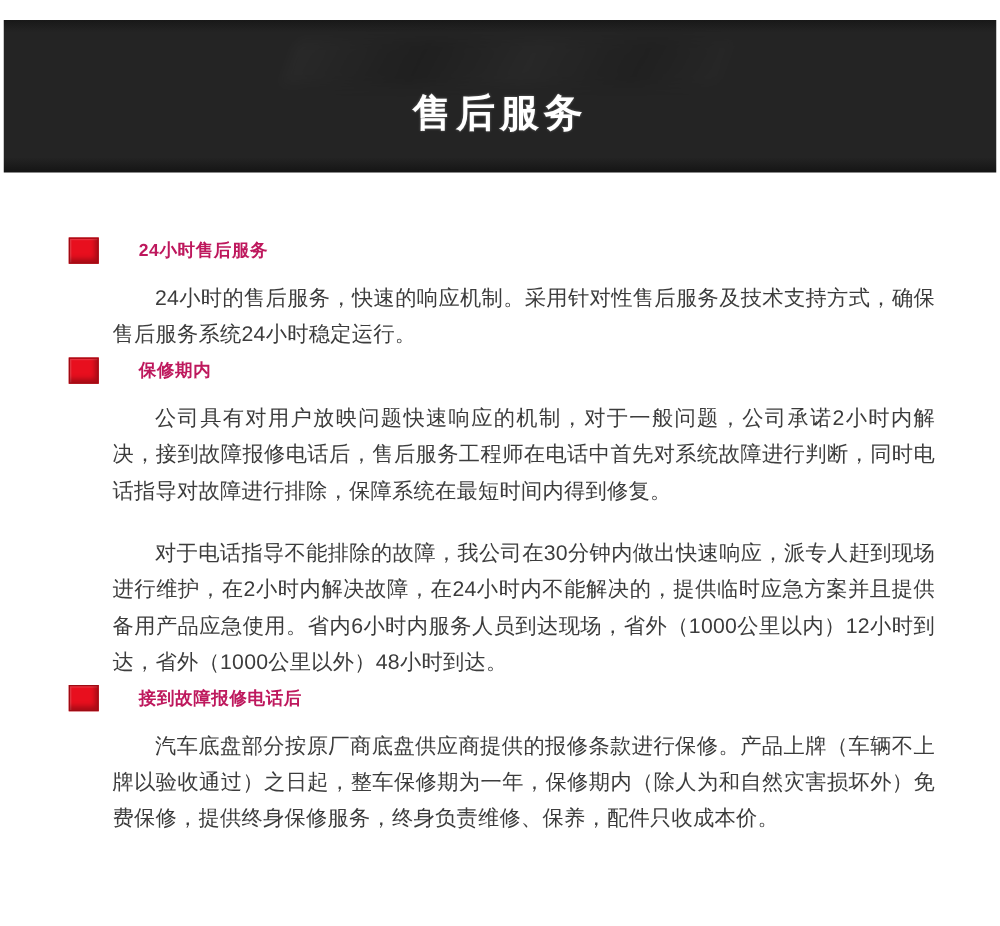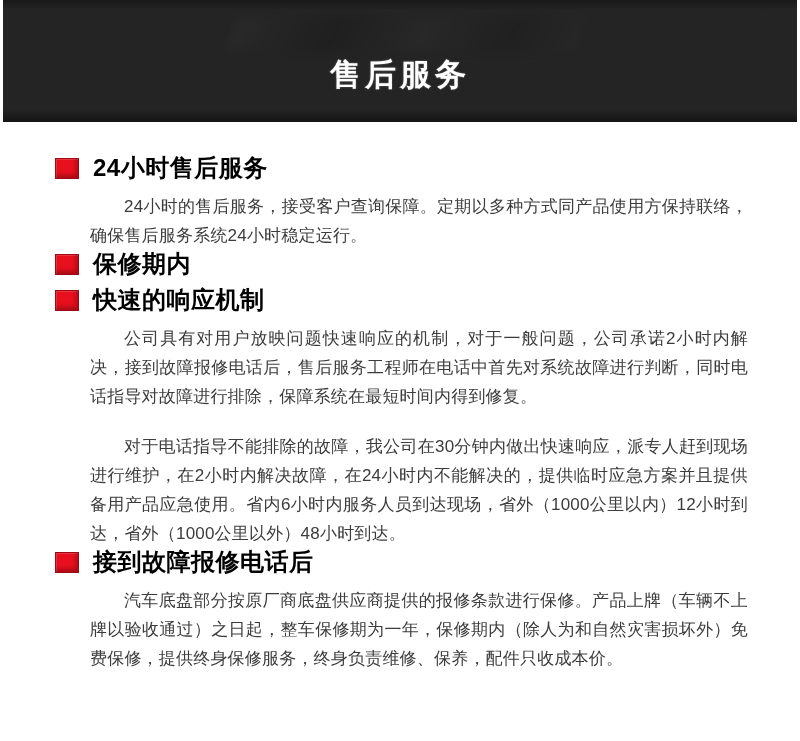--- a/index.html
+++ b/index.html
@@ -11,21 +11,21 @@
   }
   .page {
     width: 800px;
     height: 741px;
     background: #ffffff;
     overflow: hidden;
   }
 
   
   .banner {
-    margin: 0 3px;
+    margin: 16px 3px;
     height: 122px;
     background: linear-gradient(180deg, #181818 0%, #242424 8%, #242424 90%, #141414 100%);
     position: relative;
     display: flex;
     justify-content: center;
     align-items: flex-start;
   }
   .banner .smudge {
     position: absolute;
     top: 16px;
@@ -68,24 +68,24 @@
   }
   .bullet {
     flex: 0 0 auto;
     width: 24px;
     height: 21px;
     background: #e80f1e;
     border: 1px solid #9e0a13;
     box-shadow: inset -2px -3px 4px rgba(0,0,0,0.28), inset 1px 1px 1px rgba(255,255,255,0.18);
   }
   .sec-head h2 {
-    margin: 0;
-    font-size: 24px;
+    margin: 18px;
+    font-size: 14px;
     font-weight: bold;
-    color: #000000;
+    color: #be185d;
     letter-spacing: 0.5px;
     line-height: 24px;
   }
   section p {
     margin: 0 0 0 35px;
     font-size: 17px;
     line-height: 29px;
     color: #3c3c3c;
     text-indent: 2em;
     text-align: justify;
@@ -105,35 +105,31 @@
     <h1>售后服务</h1>
   </header>
 
   <main class="content">
 
     <section>
       <div class="sec-head">
         <span class="bullet"></span>
         <h2>24小时售后服务</h2>
       </div>
-      <p>24小时的售后服务，接受客户查询保障。定期以多种方式同产品使用方保持联络，确保售后服务系统24小时稳定运行。</p>
+      <p>24小时的售后服务，快速的响应机制。采用针对性售后服务及技术支持方式，确保售后服务系统24小时稳定运行。</p>
     </section>
 
     <section>
       <div class="sec-head">
         <span class="bullet"></span>
         <h2>保修期内</h2>
       </div>
     </section>
 
     <section>
-      <div class="sec-head">
-        <span class="bullet"></span>
-        <h2>快速的响应机制</h2>
-      </div>
       <p>公司具有对用户放映问题快速响应的机制，对于一般问题，公司承诺2小时内解决，接到故障报修电话后，售后服务工程师在电话中首先对系统故障进行判断，同时电话指导对故障进行排除，保障系统在最短时间内得到修复。</p>
       <p>对于电话指导不能排除的故障，我公司在30分钟内做出快速响应，派专人赶到现场进行维护，在2小时内解决故障，在24小时内不能解决的，提供临时应急方案并且提供备用产品应急使用。省内6小时内服务人员到达现场，省外（1000公里以内）12小时到达，省外（1000公里以外）48小时到达。</p>
     </section>
 
     <section>
       <div class="sec-head">
         <span class="bullet"></span>
         <h2>接到故障报修电话后</h2>
       </div>
       <p>汽车底盘部分按原厂商底盘供应商提供的报修条款进行保修。产品上牌（车辆不上牌以验收通过）之日起，整车保修期为一年，保修期内（除人为和自然灾害损坏外）免费保修，提供终身保修服务，终身负责维修、保养，配件只收成本价。</p>

